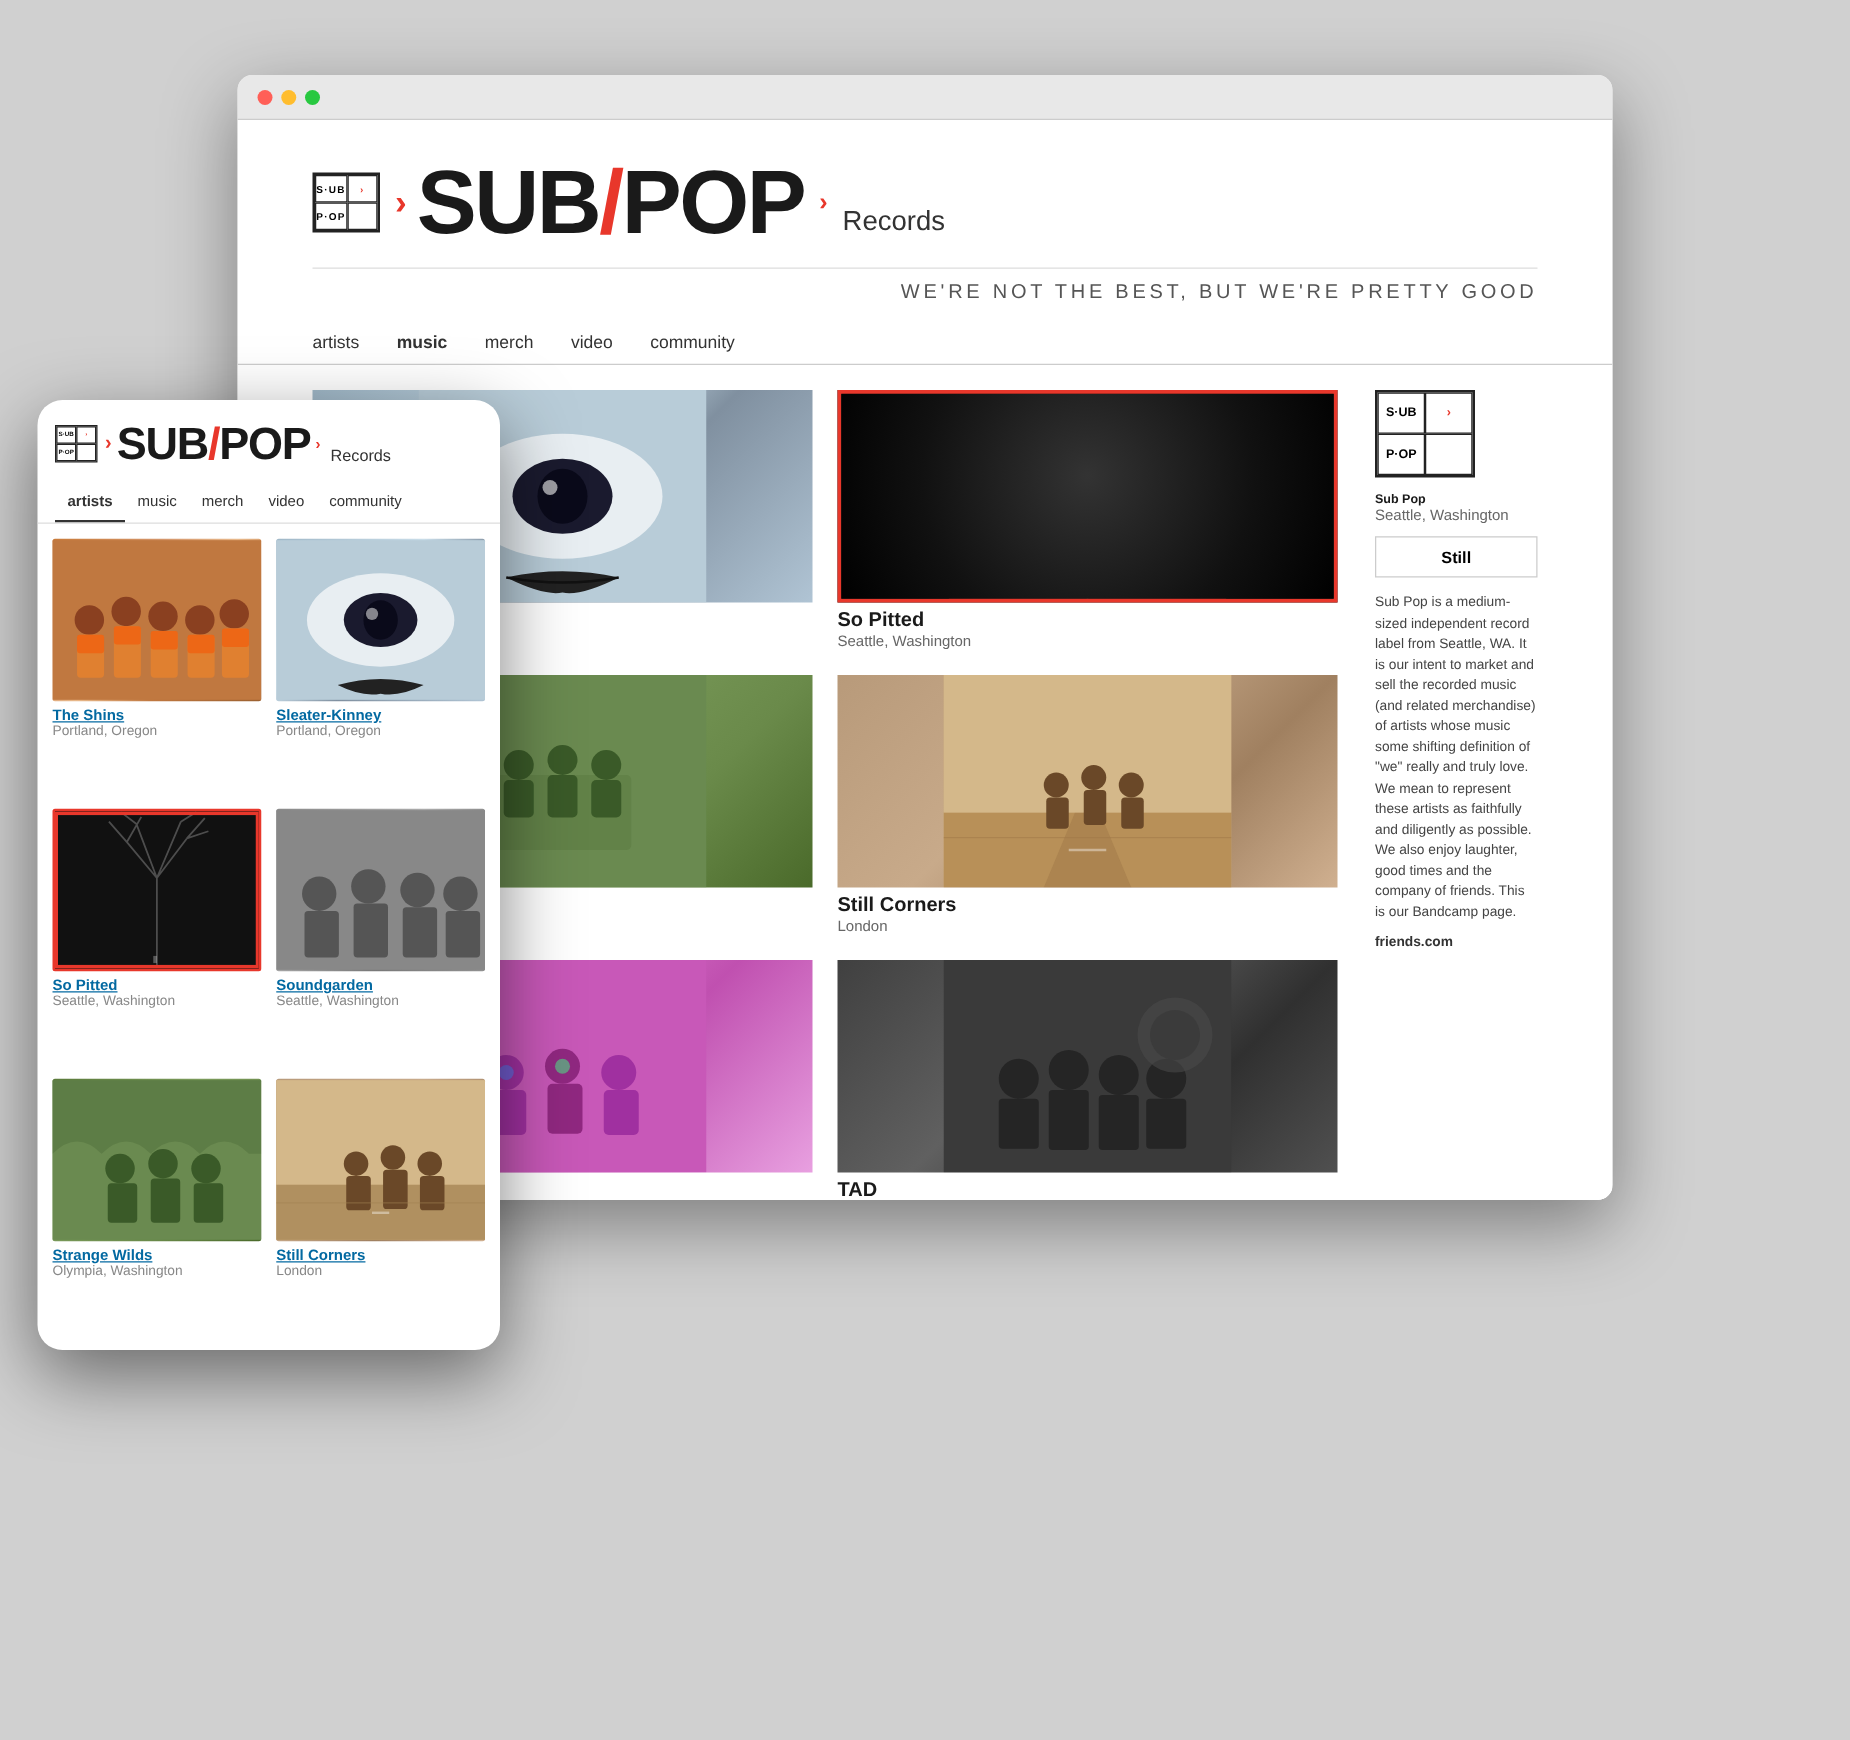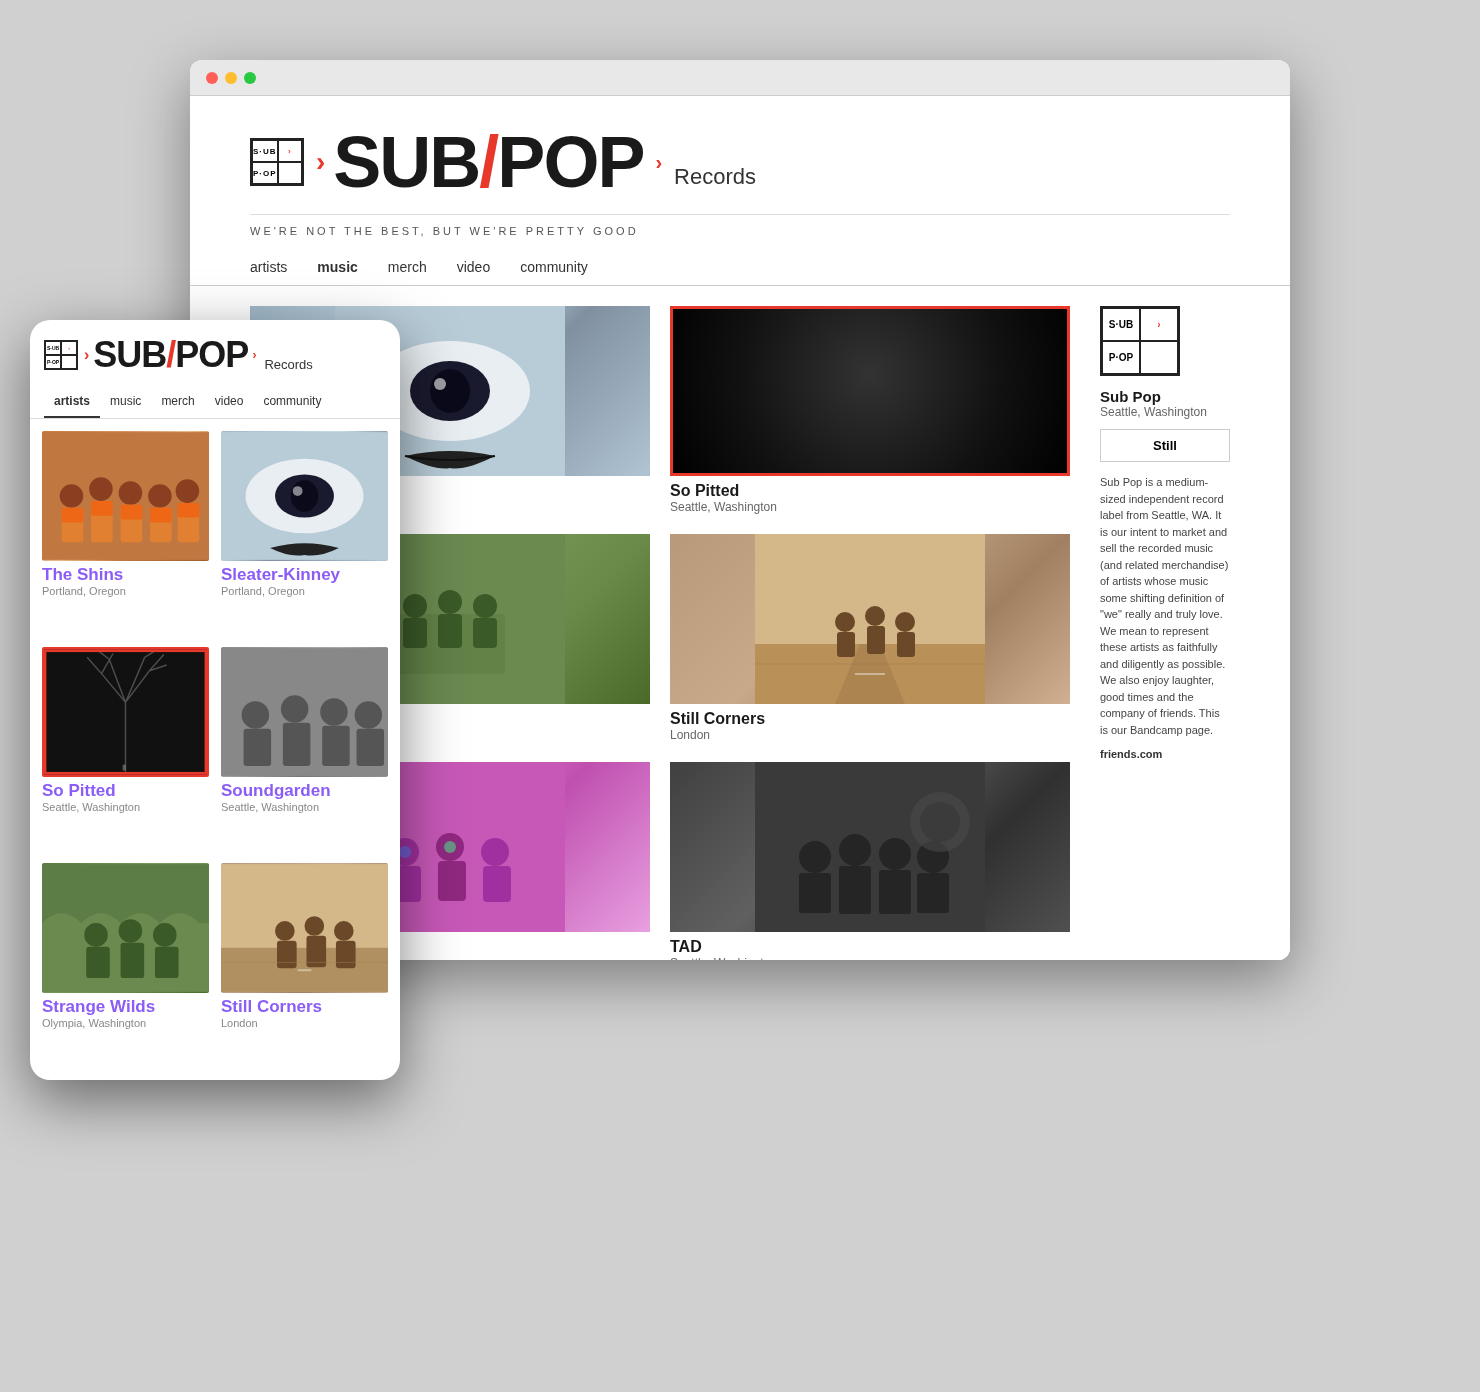--- a/index.html
+++ b/index.html
@@ -112,22 +112,22 @@
     .records-label {
       font-size: 22px;
       color: #333;
       margin-left: 8px;
       font-weight: 400;
       align-self: flex-end;
       padding-bottom: 8px;
     }
 
     .tagline {
-      text-align: left;
-      font-size: 11px;
+      text-align: right;
+      font-size: 16px;
       letter-spacing: 3px;
       color: #555;
       padding: 10px 0;
       text-transform: uppercase;
     }
 
     .site-nav {
       display: flex;
       gap: 30px;
       padding: 12px 0 0;
@@ -241,21 +241,21 @@
     .sidebar-logo span {
       display: flex;
       align-items: center;
       justify-content: center;
       border: 1px solid #222;
       font-size: 10px;
       font-weight: 900;
     }
 
     .sidebar-name {
-      font-size: 15px;
+      font-size: 10px;
       font-weight: 700;
       color: #1a1a1a;
     }
 
     .sidebar-location {
       font-size: 12px;
       color: #666;
       margin-bottom: 10px;
     }
 
@@ -383,24 +383,25 @@
       flex-direction: column;
     }
 
     .mobile-img {
       width: 100%;
       height: 130px;
       border-radius: 2px;
     }
 
     .mobile-artist-name {
-      font-size: 17px;
+      font-size: 12px;
       font-weight: 700;
       margin-top: 4px;
-      color: #8b5cf6;
+      color: #0369a1;
+      text-decoration: underline;
     }
 
     .mobile-artist-loc {
       font-size: 11px;
       color: #888;
     }
 
     .img-mobile-shins {
       background: linear-gradient(135deg, #c97b3a 0%, #d4956a 30%, #e8b88a 50%, #c07840 70%, #9b6030 100%);
     }

